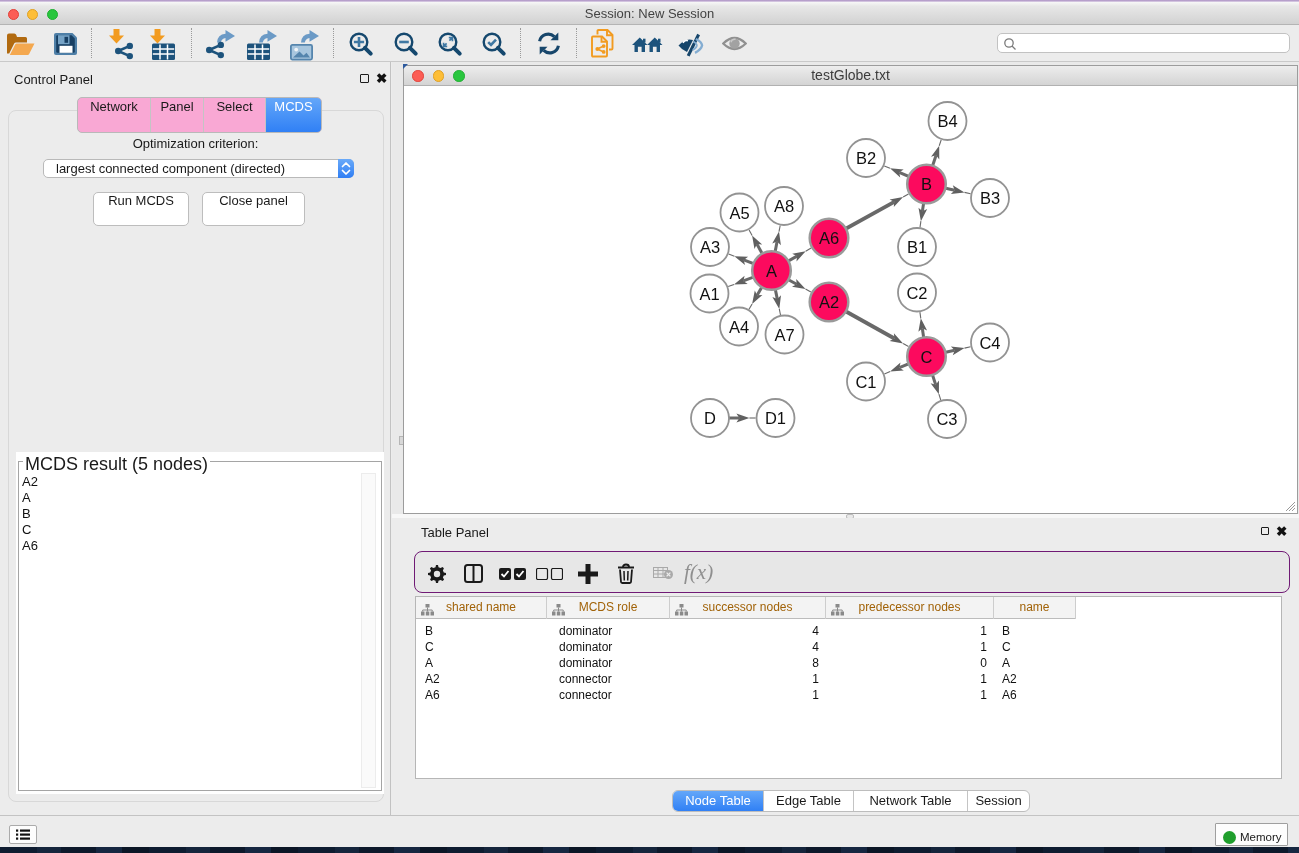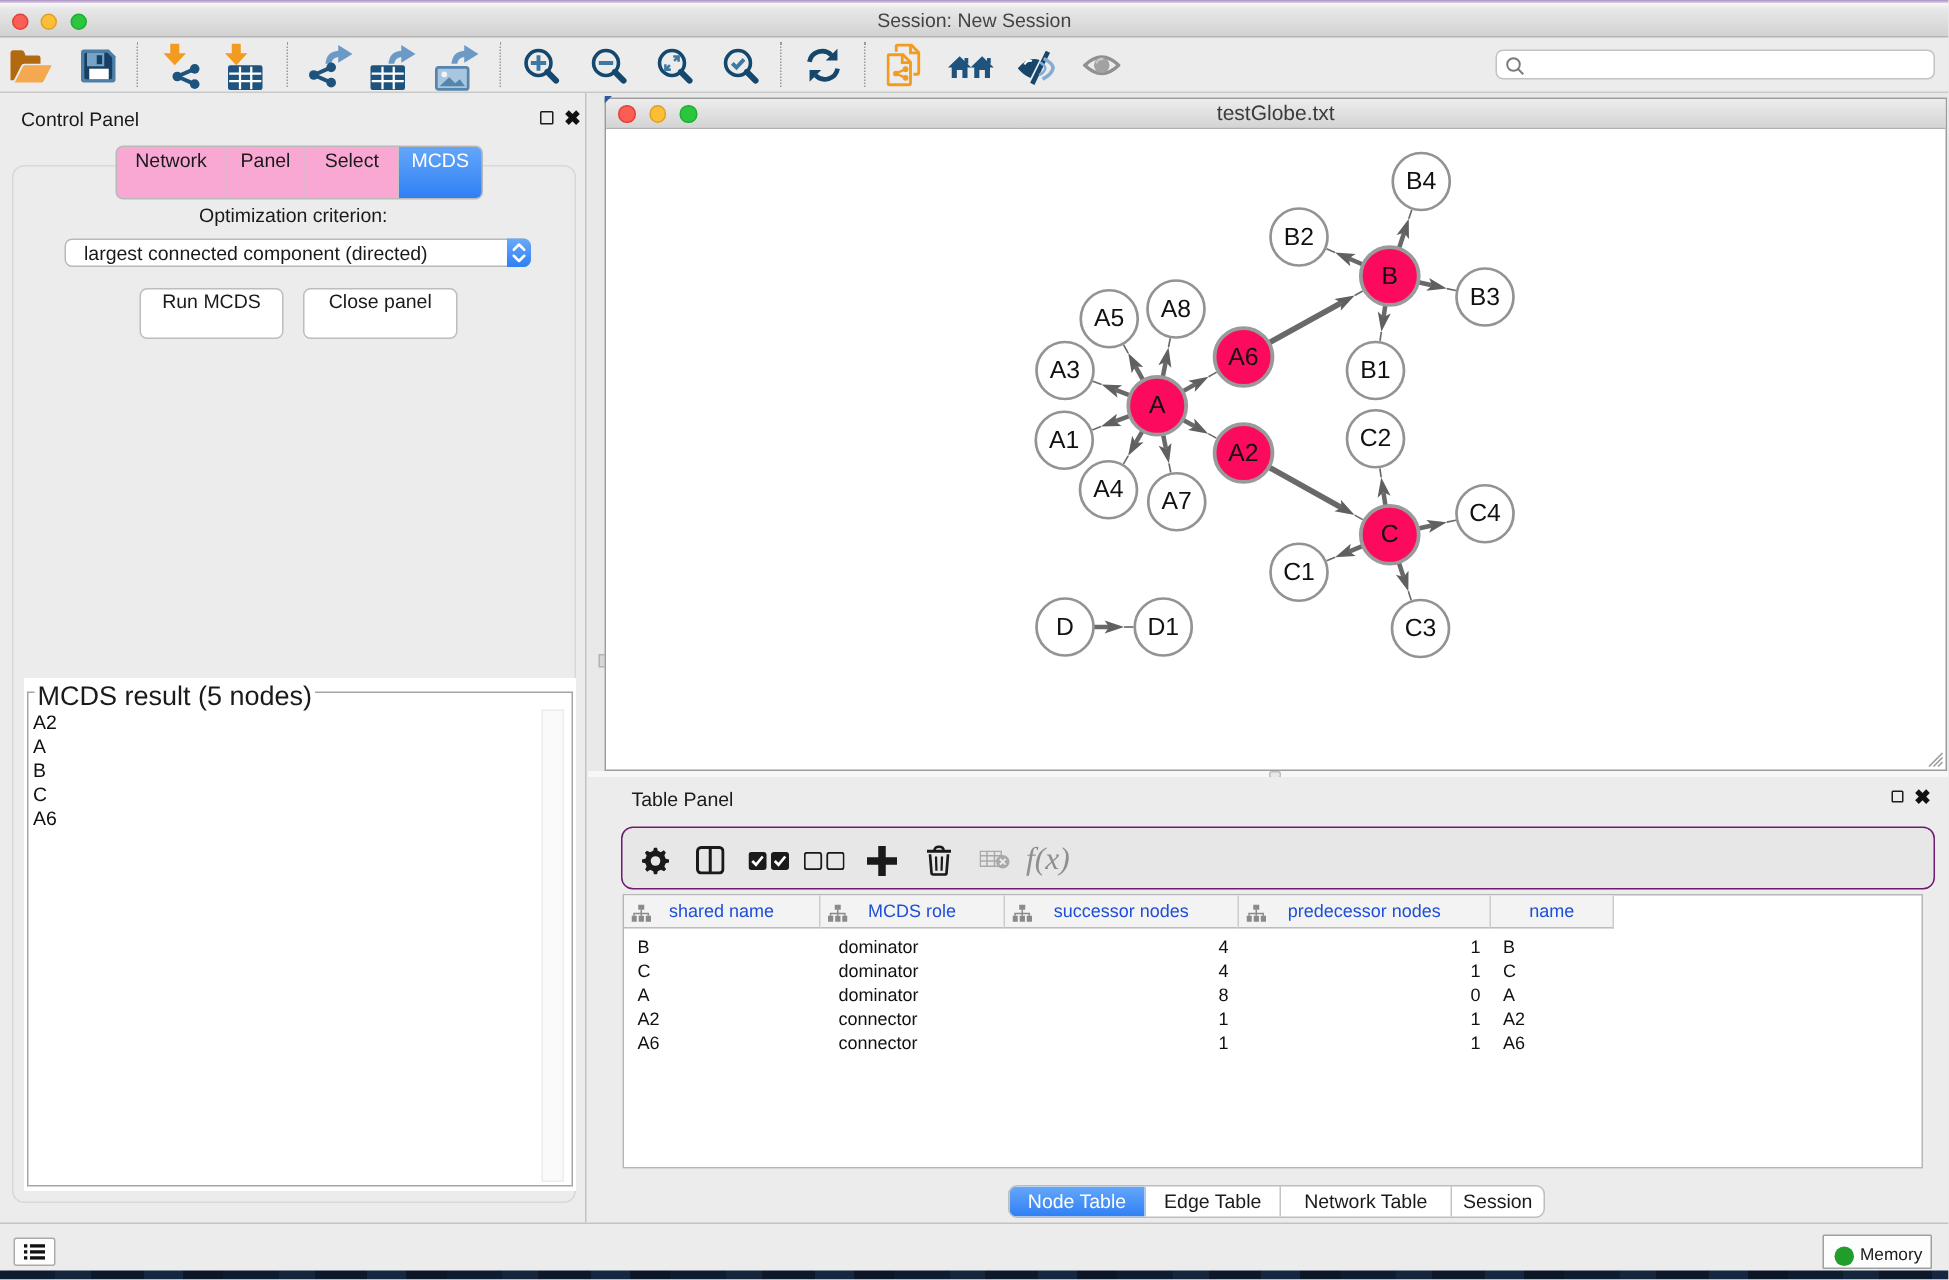--- a/index.html
+++ b/index.html
@@ -87,21 +87,21 @@
 #tp-float { position:absolute; left:869px; top:9px; width:8px; height:8px;
   border:1.5px solid #1c1c1c; border-radius:1px; }
 #tp-close { position:absolute; left:884px; top:5px; font-size:13.5px; font-weight:bold; color:#111; }
 #tp-toolbar { position:absolute; left:22px; top:33px; width:876px; height:42px;
   background:#e7e7e7; border:1px solid #701a75; border-radius:8px; }
 #tp-table { position:absolute; left:23px; top:78px; width:867px; height:183px;
   background:#fff; border:1px solid #b6b6b6; }
 #tp-header { position:absolute; left:0; top:0; width:660px; height:22px;
   background:#f3f3f3; border-bottom:1px solid #bcbcbc; }
 .hcell { position:absolute; top:0; height:22px; border-right:1px solid #cdcdcd;
-  font-size:12px; color:#1d4ed8; text-align:center; line-height:21px; }
+  font-size:12px; color:#a16207; text-align:center; line-height:21px; }
 .hicon { position:absolute; top:5px; }
 .trow { position:absolute; font-size:12px; color:#111; height:16px; line-height:16px; }
 #tp-tabs { position:absolute; left:280px; top:272px; width:358px; height:22px;
   background:#fff; border:1px solid #bdbdbd; border-radius:6px; display:flex; }
 #tp-tabs .seg { line-height:20px; }
 .segsel2 { background:linear-gradient(#64a7f9,#3080f5); color:#fff !important;
   border-radius:5px 0 0 5px; }
 
 
 #statusbar { left:0; top:815px; width:1299px; height:32px; background:#ececec;

